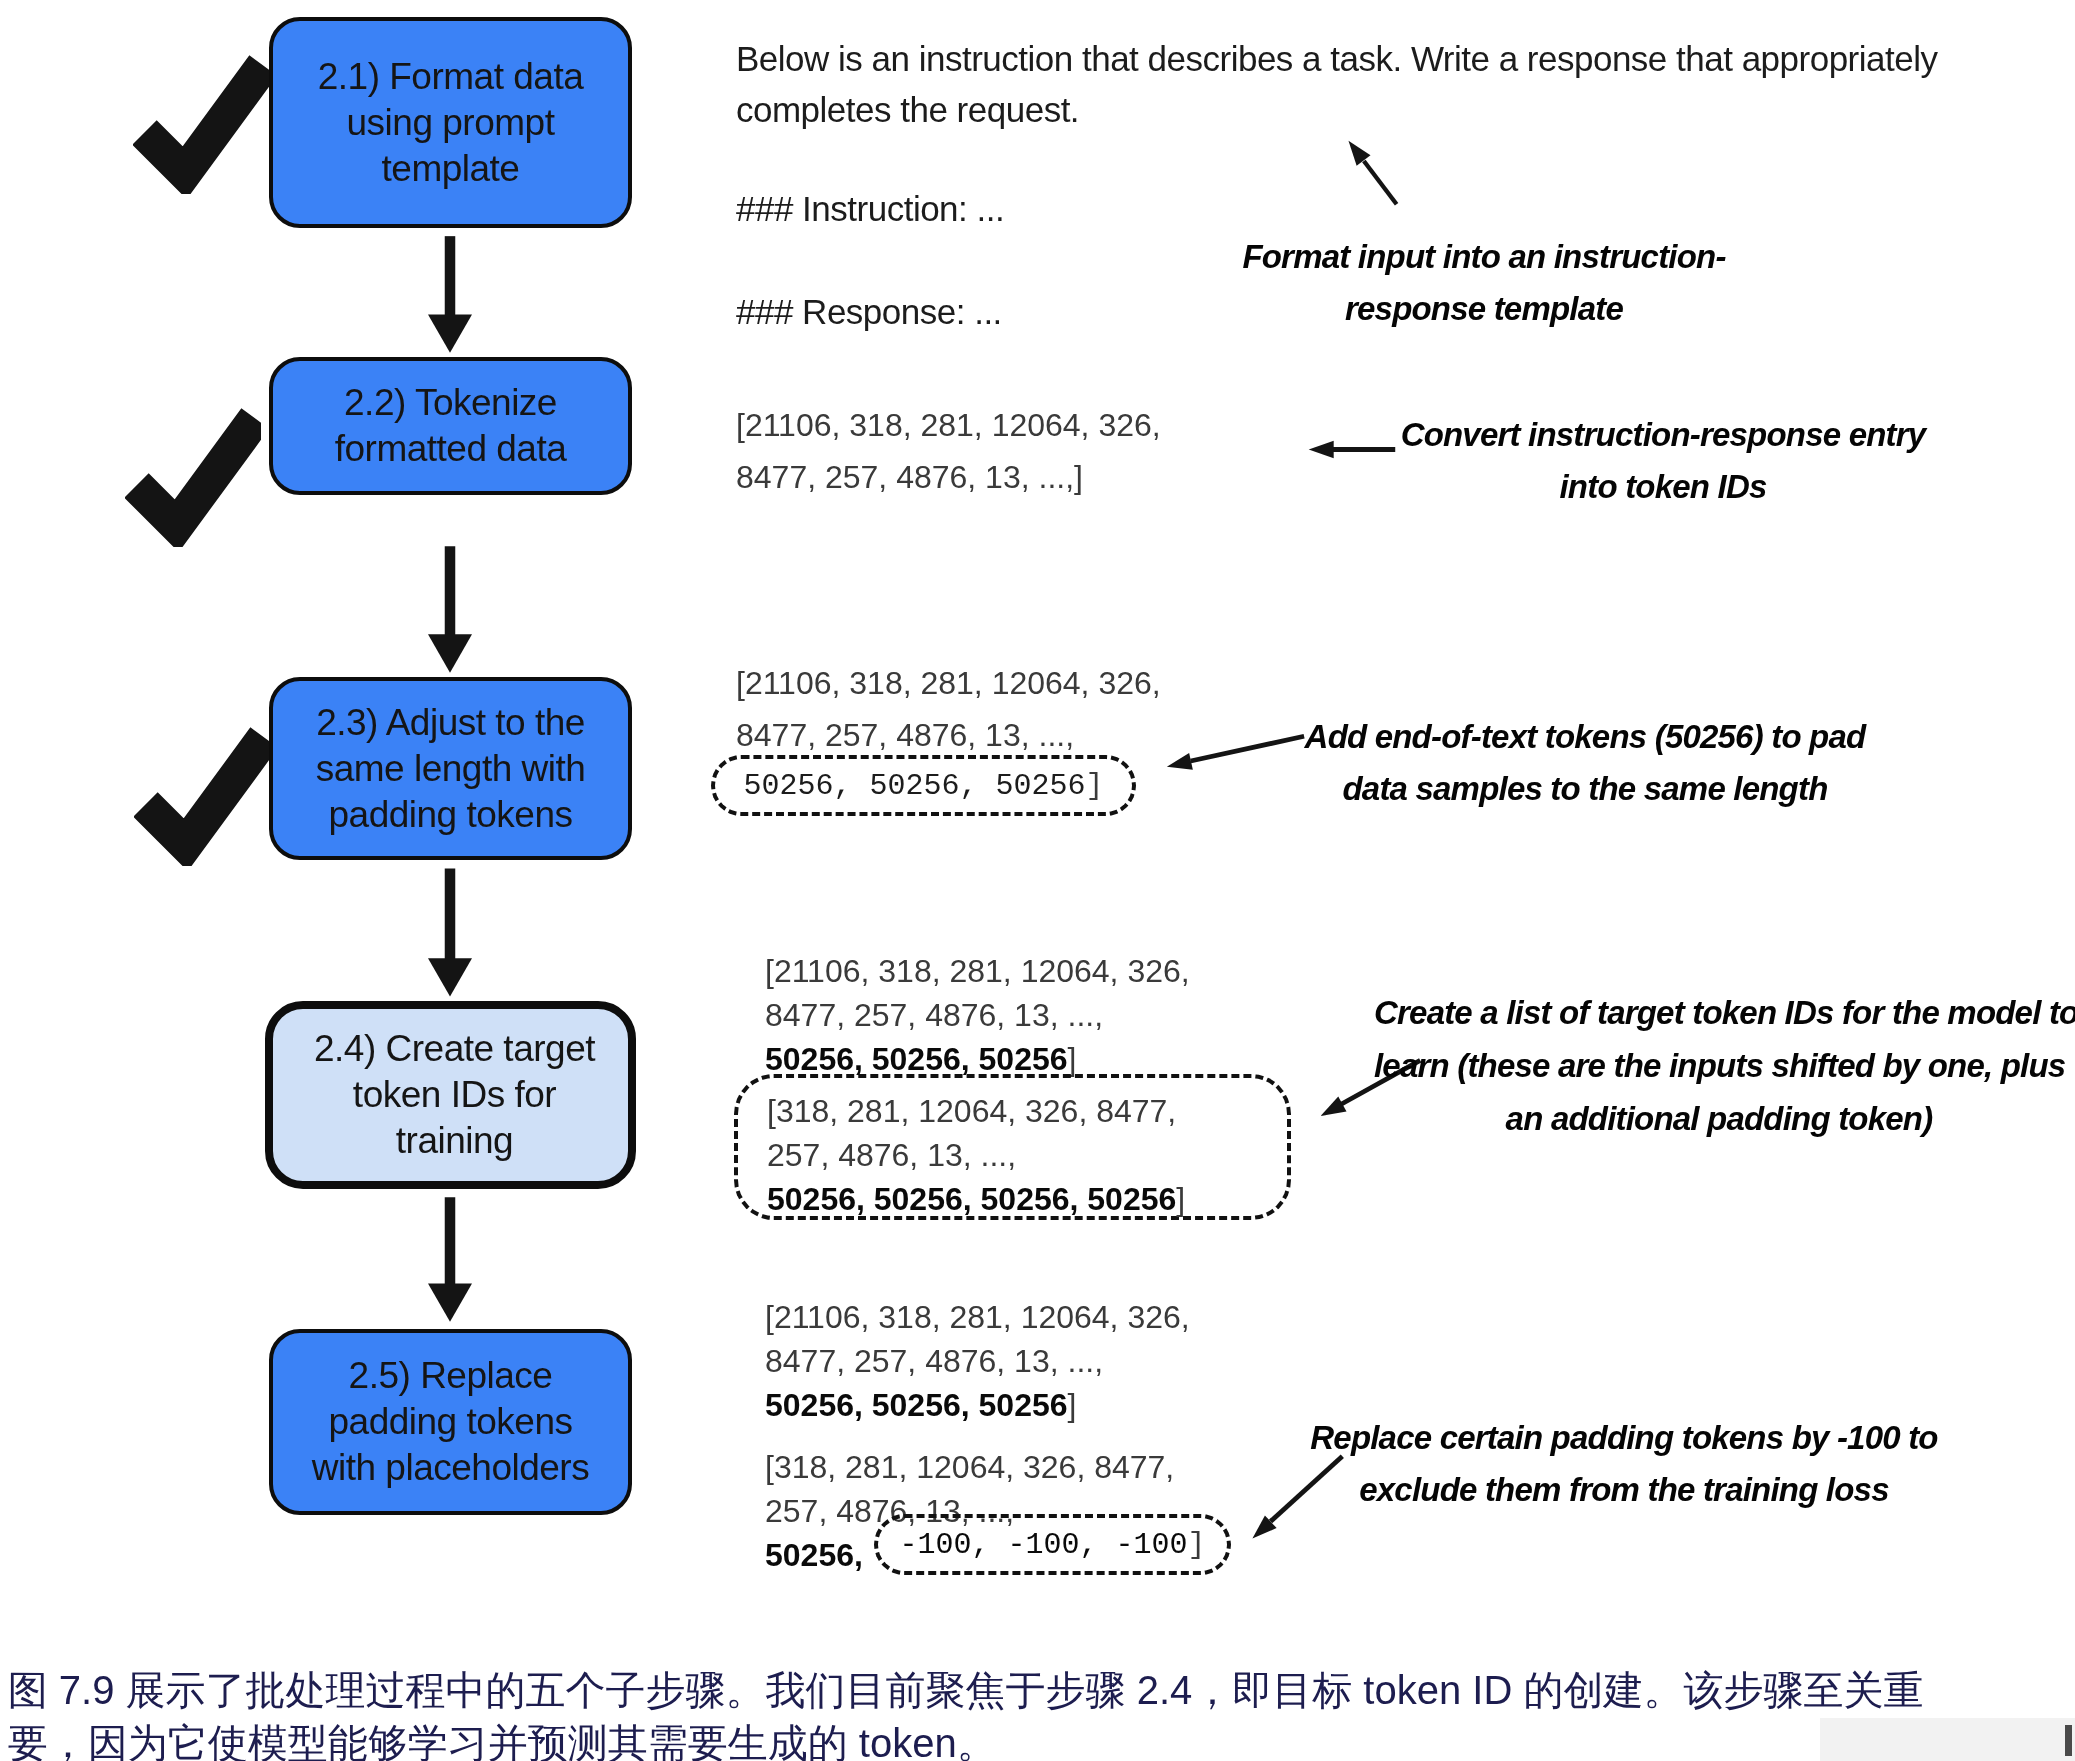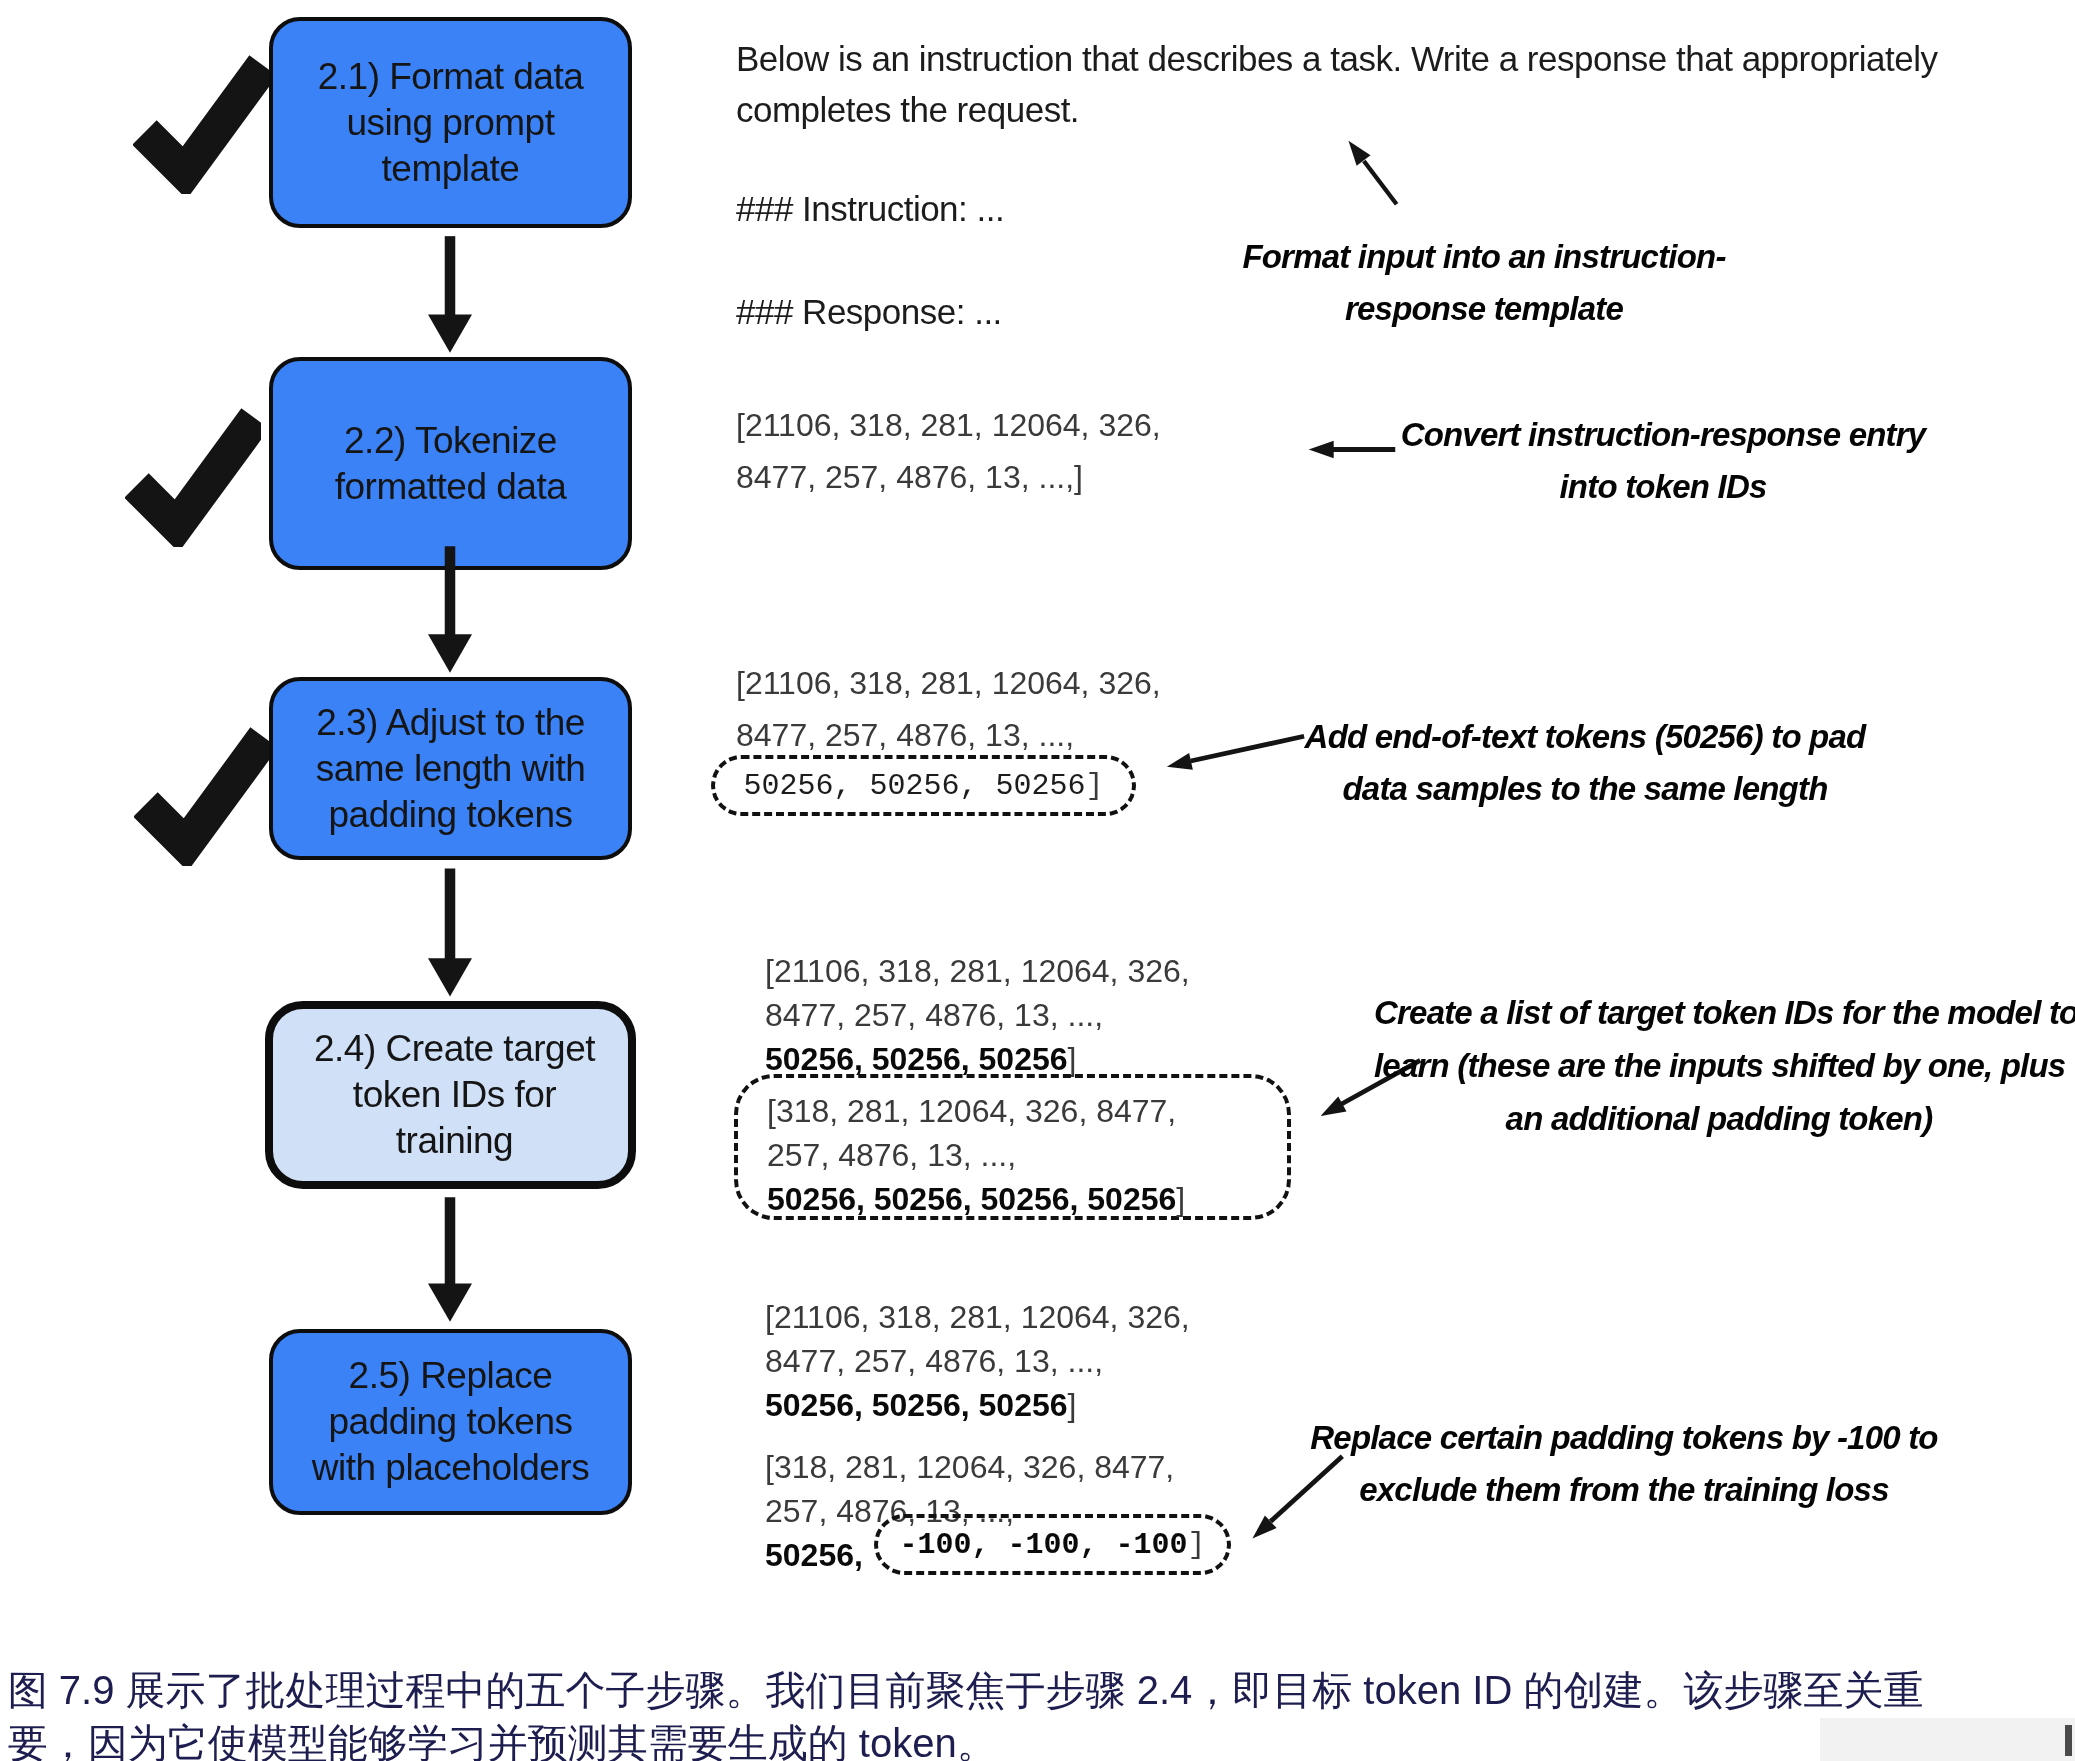--- a/index.html
+++ b/index.html
@@ -62,21 +62,21 @@
     <div>2.1) Format data</div>
     <div>using prompt</div>
     <div>template</div>
   </div>
 
   <svg class="flow-arrow" style="left:428px;top:236px" width="44" height="117" viewBox="0 0 46 122">
     <line x1="23" y1="0" x2="23" y2="84" stroke-width="11"></line>
     <polygon points="0,82 46,82 23,122"></polygon>
   </svg>
 
-  <div class="box" style="top:357px;height:213px;">
+  <div class="box" style="top:357px;height:138px;">
     <div>2.2) Tokenize</div>
     <div>formatted data</div>
   </div>
 
   <svg class="flow-arrow" style="left:428px;top:546px" width="44" height="127" viewBox="0 0 46 132">
     <line x1="23" y1="0" x2="23" y2="94" stroke-width="11"></line>
     <polygon points="0,92 46,92 23,132"></polygon>
   </svg>
 
   <div class="box" style="top:677px;height:183px;">
@@ -187,21 +187,21 @@
     <div class="ln46"><span class="b">50256, 50256, 50256</span><span>]</span></div>
   </div>
 
   <div class="mono" style="left:765px;top:1449px;">
     <div class="ln46">[318, 281, 12064, 326, 8477,</div>
     <div class="ln46">257, 4876, 13, ...,</div>
     <div class="ln46"><span class="b">50256,</span></div>
   </div>
 
   <div class="dashed-pill" style="left:874px;top:1514px;width:357px;height:61px;">
-    <span class="b" style="font-weight:bold;color:#0a0a0a">-100, -100, -100</span>
+    <span class="b" style="font-weight:normal;color:#0a0a0a">-100, -100, -100</span>
       <span style="color:#3a3a3a">]</span>
   </div>
 
   <svg style="position:absolute;left:1235px;top:1441px" width="119" height="111" viewBox="0 0 124 116">
     <line x1="112" y1="16" x2="37" y2="84" stroke-width="5"></line>
     <polygon points="18,102 31.1,77.8 43.3,91"></polygon>
   </svg>
 
   <div class="note" style="left:1288px;top:1412px;width:672px;">
     <div>Replace certain padding tokens by -100 to</div>

